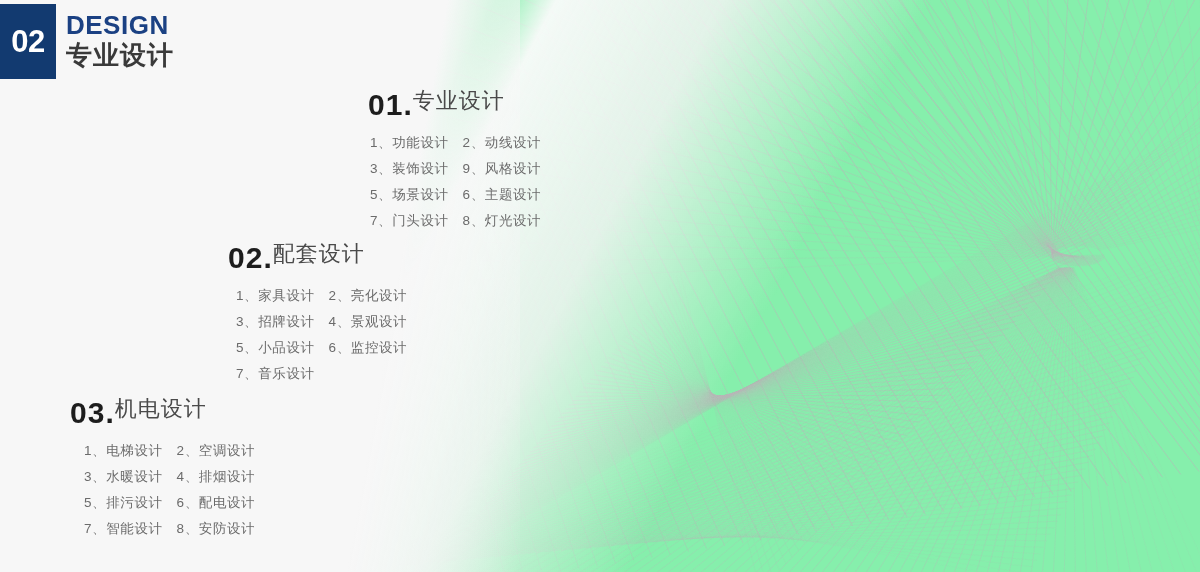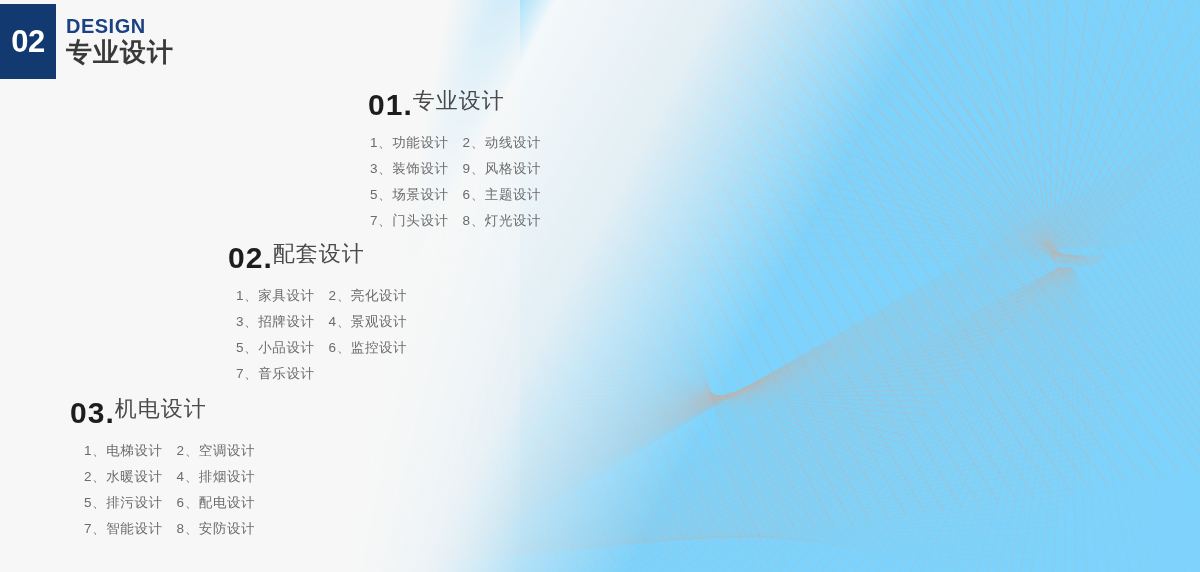--- a/index.html
+++ b/index.html
@@ -6,21 +6,21 @@
   html, body {
     margin: 0;
     padding: 0;
     background: #ffffff;
   }
   #slide {
     position: relative;
     width: 1200px;
     height: 572px;
     overflow: hidden;
-    background: #7dd3fc;
+    background: #86efac;
     font-family: "Liberation Sans", "DejaVu Sans", sans-serif;
     -webkit-font-smoothing: antialiased;
   }
 
   
   #art-layer {
     position: absolute;
     inset: 0;
     width: 1200px;
     height: 572px;
@@ -75,21 +75,21 @@
     line-height: 1;
   }
   #header-text {
     padding-left: 10px;
     display: flex;
     flex-direction: column;
     justify-content: center;
   }
   #title-en {
     color: #1b4183;
-    font-size: 20px;
+    font-size: 26px;
     font-weight: bold;
     letter-spacing: 0.5px;
     line-height: 1.05;
   }
   #title-cn {
     color: #3a3a3a;
     font-size: 26px;
     font-weight: bold;
     letter-spacing: 1px;
     line-height: 1.15;
@@ -535,21 +535,21 @@
 
   <div class="block" id="block-03">
     <div class="block-head">
       <span class="block-num">03</span>
       <span class="block-dot">.</span>
       <span class="block-name">机电设计</span>
     </div>
     <div class="block-items">
       <span class="item">1、电梯设计</span>
       <span class="item">2、空调设计</span>
-      <span class="item">2、水暖设计</span>
+      <span class="item">3、水暖设计</span>
       <span class="item">4、排烟设计</span>
       <span class="item">5、排污设计</span>
       <span class="item">6、配电设计</span>
       <span class="item">7、智能设计</span>
       <span class="item">8、安防设计</span>
     </div>
   </div>
 
 </div>
 

